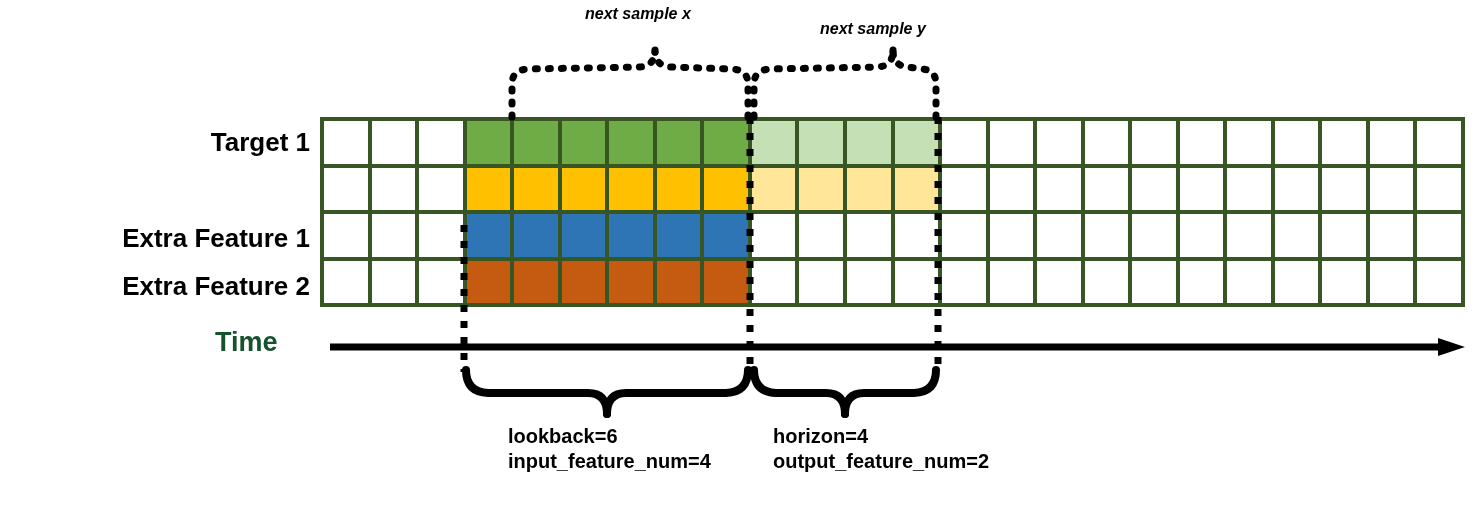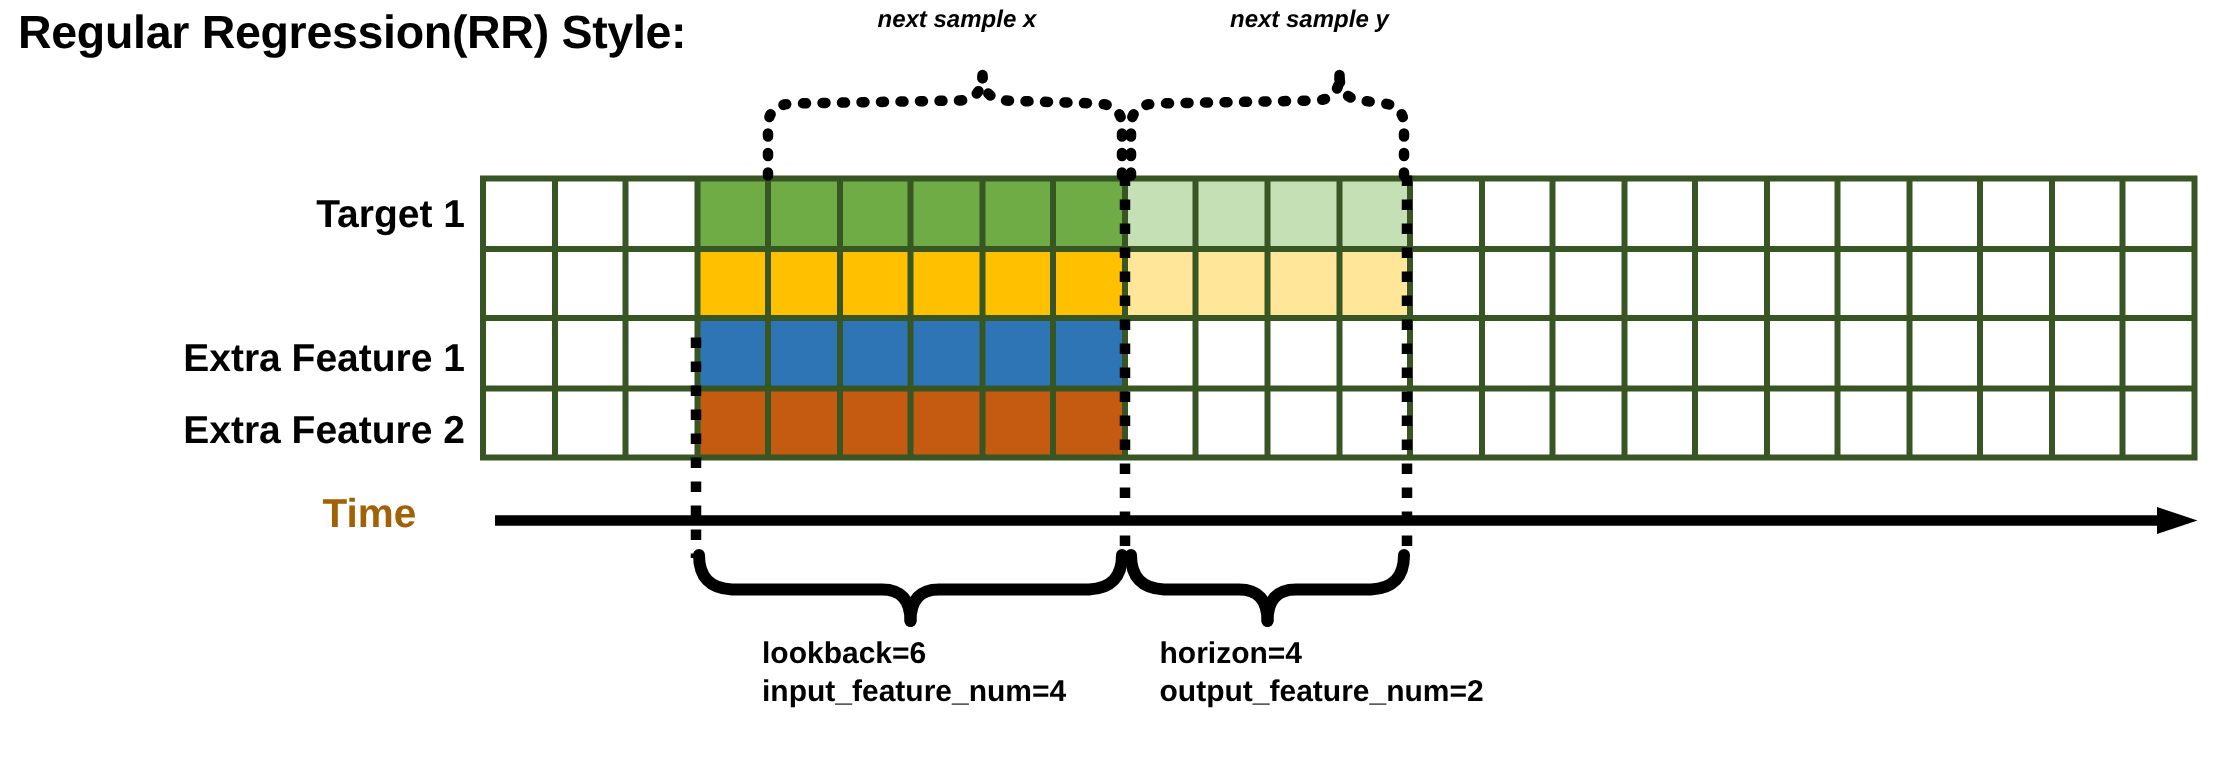--- a/index.html
+++ b/index.html
@@ -38,21 +38,21 @@
     grid-template-rows:repeat(4,1fr);
     gap:4px;
     padding:4px;
     box-sizing:border-box;
   }
   .cell{background:#ffffff;}
 
   
   .time-label{
     position:absolute;left:215px;top:327px;
-    font-size:27px;font-weight:700;color:#a16207;
+    font-size:27px;font-weight:700;color:#14532d;
     white-space:nowrap;
     text-align:center;
   }
   .time-axis{position:absolute;left:330px;top:337px;width:1135px;height:20px;}
 
   
   .ann-top{
     position:absolute;
     font-size:16px;font-style:italic;font-weight:600;color:#000;
     white-space:nowrap;
@@ -63,21 +63,20 @@
     white-space:nowrap;line-height:25px;
   }
 
   svg.overlay{position:absolute;left:0;top:0;width:1476px;height:516px;pointer-events:none;}
 </style>
 </head>
 <body>
 
 <div id="stage">
 
-  <div class="page-title">Regular Regression(RR) Style:</div>
 
   <div class="row-label" style="top:127px">Target 1</div>
   <div class="row-label" style="top:223px">Extra Feature 1</div>
   <div class="row-label" style="top:271px">Extra Feature 2</div>
 
   <div id="grid">
       <div class="cell" style="background: rgb(255, 255, 255);"></div>
       <div class="cell" style="background: rgb(255, 255, 255);"></div>
       <div class="cell" style="background: rgb(255, 255, 255);"></div>
       <div class="cell" style="background: rgb(111, 172, 70);"></div>
@@ -175,21 +174,21 @@
       <div class="cell" style="background: rgb(255, 255, 255);"></div>
     </div>
 
   <div class="time-label">Time</div>
   <svg class="time-axis" viewBox="0 0 1135 20">
     <line x1="0" y1="10" x2="1110" y2="10" stroke="#000" stroke-width="7"></line>
     <polygon points="1108,1 1135,10 1108,19" fill="#000"></polygon>
   </svg>
 
   <div class="ann-top" style="left:585px;top:5px;">next sample x</div>
-  <div class="ann-top" style="left:820px;top:5px;">next sample y</div>
+  <div class="ann-top" style="left:820px;top:20px;">next sample y</div>
 
   <div class="ann-bottom" style="left:508px;top:424px;">
     <div>lookback=6</div>
     <div>input_feature_num=4</div>
   </div>
   <div class="ann-bottom" style="left:773px;top:424px;">
     <div>horizon=4</div>
     <div>output_feature_num=2</div>
   </div>
 

